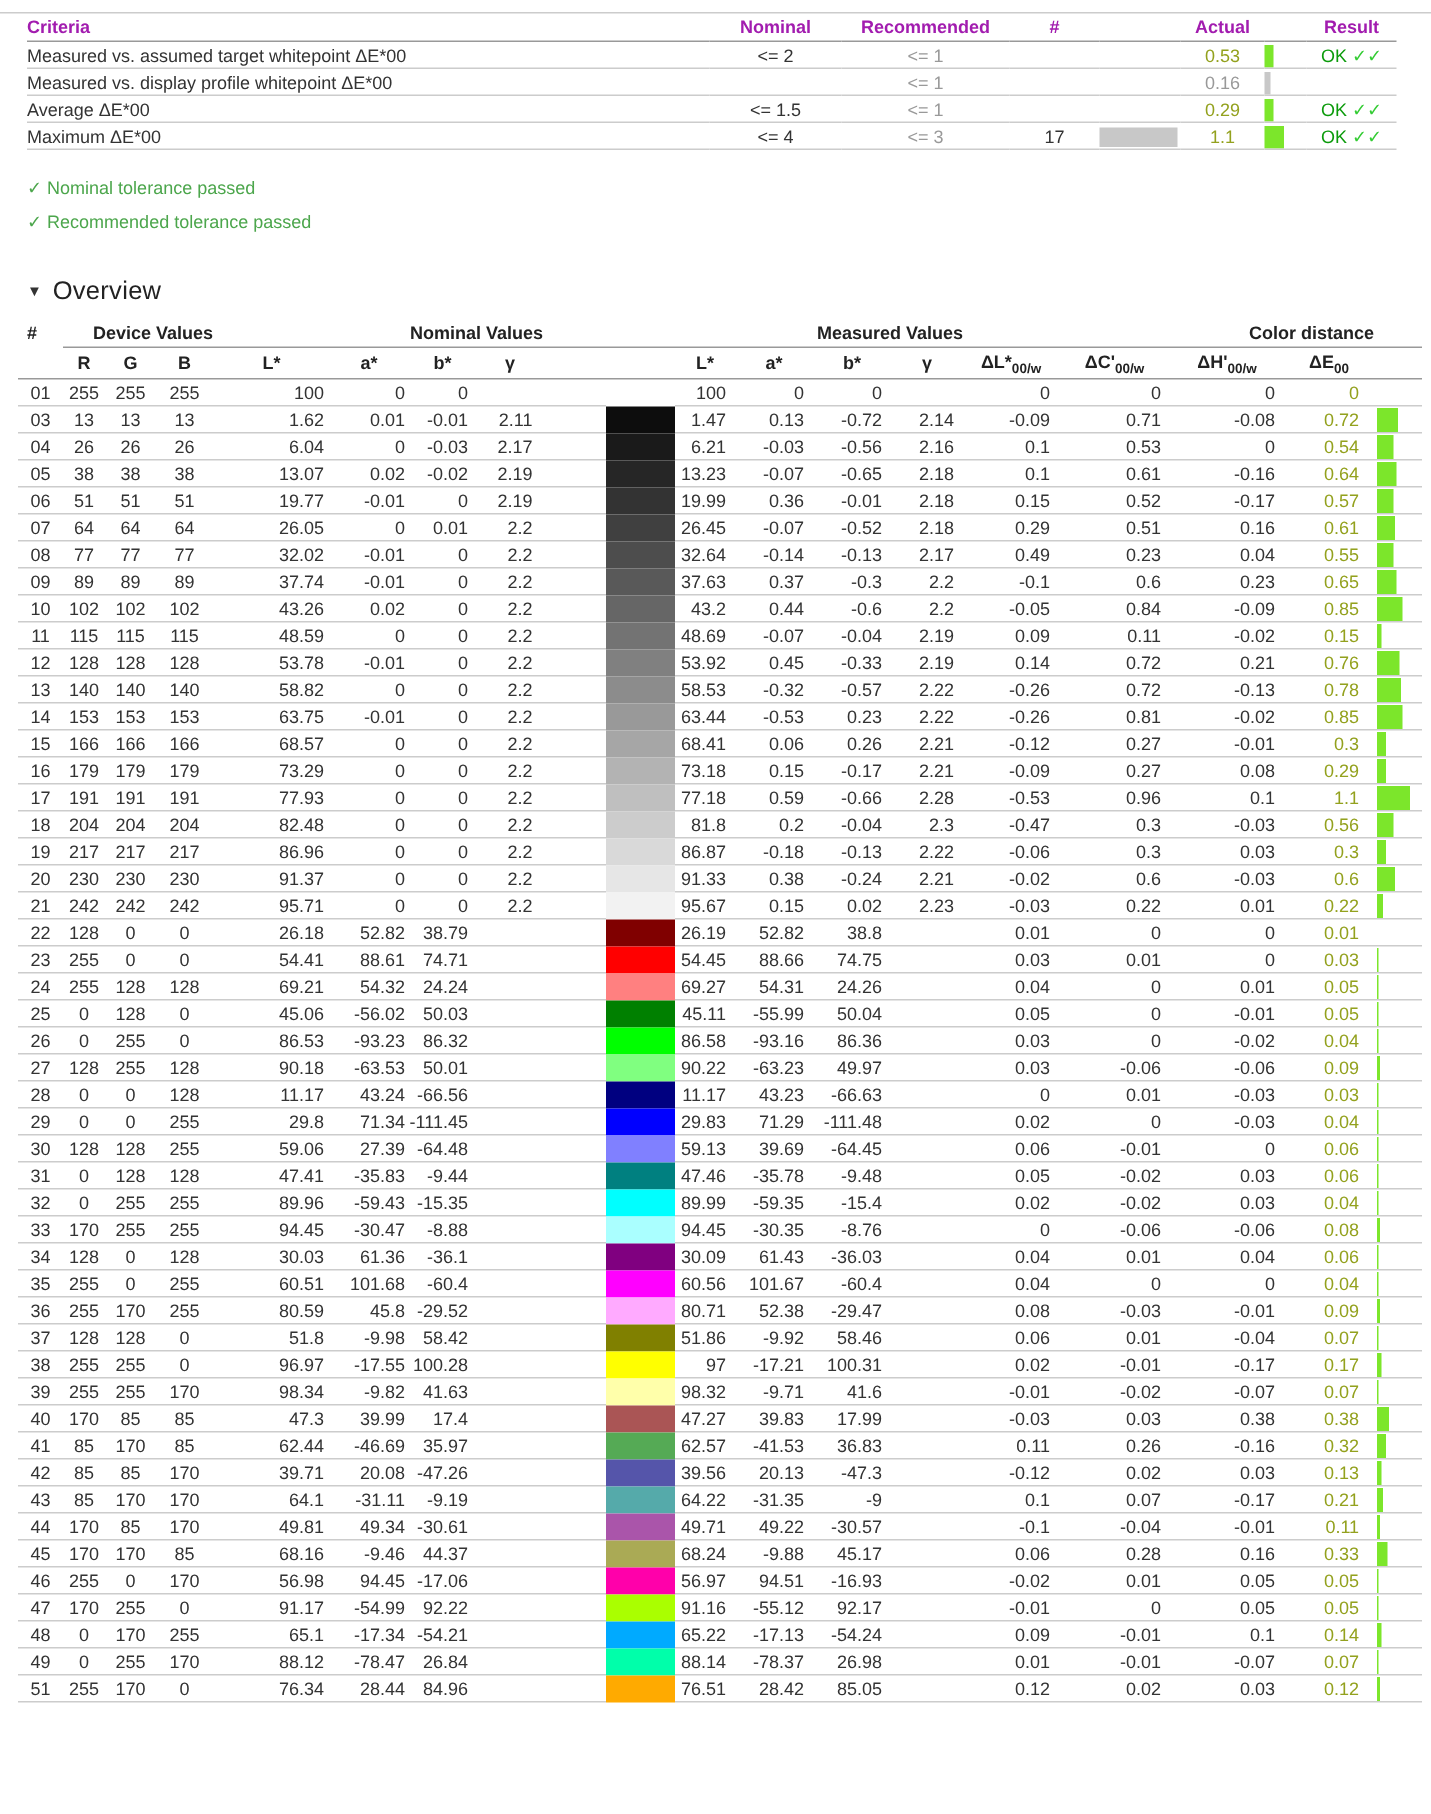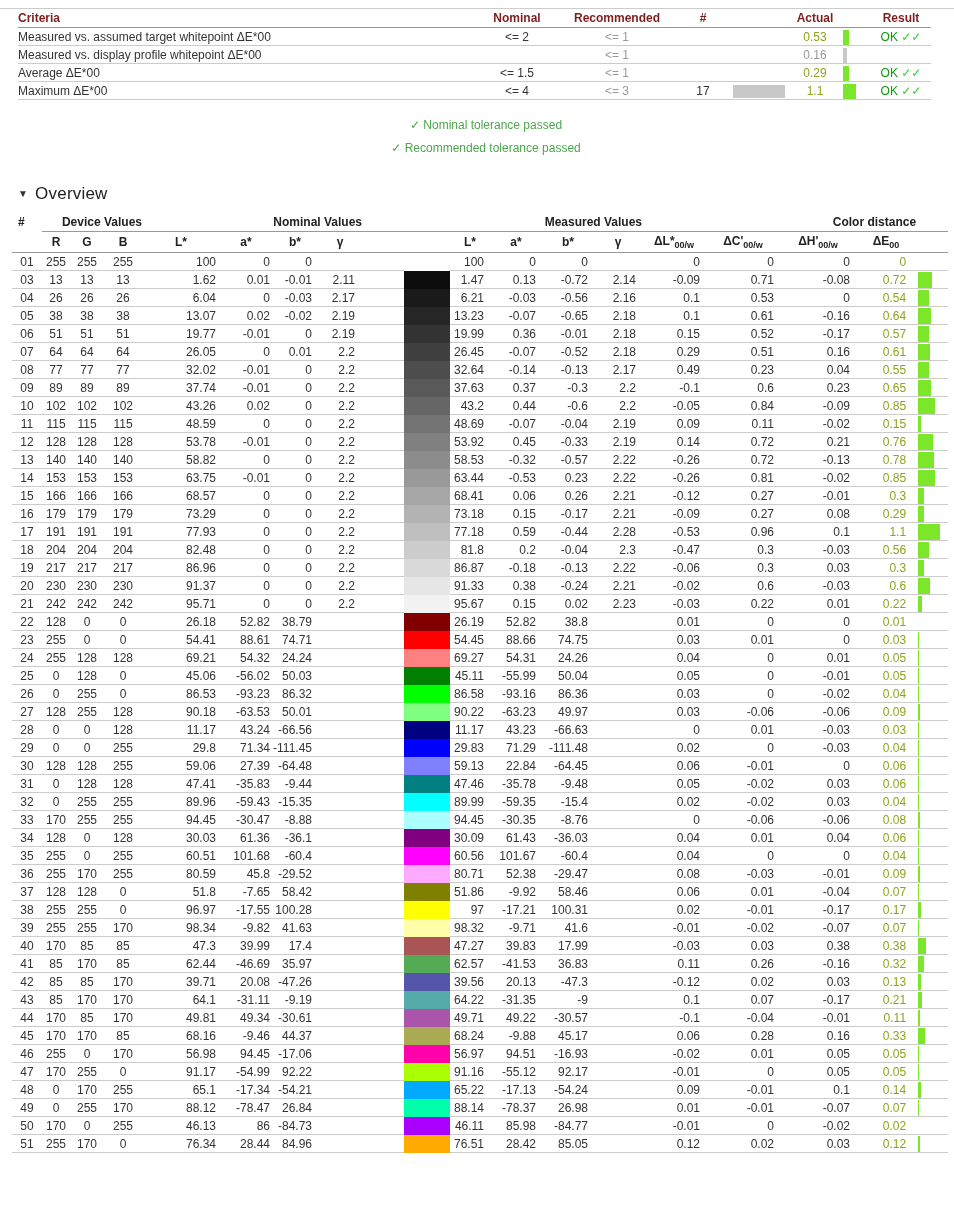--- a/index.html
+++ b/index.html
@@ -5,34 +5,34 @@
   html,body{margin:0;padding:0;background:#fff;}
   body{width:954px;height:1209px;overflow:hidden;font-family:"Liberation Sans",sans-serif;color:#333;}
   .top-rule{height:1px;background:var(--rule-gray,#ccc);margin-top:8px;}
   h2.section-title{margin:14px 0 9px 18px;font-size:17px;font-weight:400;color:#222;letter-spacing:0.2px;}
   h2.section-title .tri{font-size:10px;margin-right:7px;vertical-align:2px;color:#333;}
   h2.ov-title{margin-top:24px;}
 
   
   table.summary{border-collapse:collapse;table-layout:fixed;margin-left:18px;width:913px;}
   table.summary th{font-size:12px;font-weight:bold;text-align:center;height:18px;padding:0;
-      border-bottom:1px solid var(--header-line,#999);color:#7f1d1d;}
+      border-bottom:1px solid var(--header-line,#999);color:#a21caf;}
   table.summary td{font-size:12px;text-align:center;height:17px;padding:0;
       border-bottom:1px solid var(--rule-gray,#ccc);white-space:nowrap;}
   table.summary .left{text-align:left;}
   table.summary td.gray{color:var(--gray-text,#999);}
   table.summary td.val{color:var(--val-green,#93a11e);}
   .hbar{height:13px;background:var(--bar-gray,#c8c8c8);margin-top:2px;}
   .vbar{height:15px;background:var(--bar-green,#7ce62b);margin-top:1px;}
   .vbar.gray-bar{background:var(--bar-gray,#c8c8c8);}
   .ok{color:var(--ok-green,#0c9b0c);}
   .checks{color:var(--check-green,#33cc33);}
 
   
-  .notes{margin:14px 0 0 18px;font-size:12px;line-height:23px;text-align:center;}
+  .notes{margin:14px 0 0 18px;font-size:12px;line-height:23px;}
   .note{color:var(--note-green,#4ca64c);}
   .notecheck{color:var(--note-green,#4ca64c);}
 
   
   table.overview{border-collapse:collapse;table-layout:fixed;margin-left:12px;width:936px;margin-top:2px;}
   table.overview th{font-size:12px;font-weight:bold;padding:0;color:#222;white-space:nowrap;}
   table.overview th.grp{height:18px;text-align:right;}
   table.overview th.gline{border-bottom:1px solid var(--header-line,#999);}
   table.overview th.left{text-align:left;padding-left:6px;}
   table.overview th.sub{height:20px;text-align:center;border-bottom:1px solid var(--header-line,#999);}
@@ -545,21 +545,21 @@
           <td>191</td>
           <td>191</td>
           <td class="r p4">77.93</td>
           <td class="r p2">0</td>
           <td class="r p6">0</td>
           <td class="r p7">2.2</td>
           <td></td>
           <td class="swatch" style="background: rgb(191, 191, 191);"></td>
           <td class="r p6">77.18</td>
           <td class="r p6">0.59</td>
-          <td class="r p6">-0.44</td>
+          <td class="r p6">-0.66</td>
           <td class="r p6">2.28</td>
           <td class="r p6">-0.53</td>
           <td class="r p6">0.96</td>
           <td class="r p6">0.1</td>
           <td class="de r p10">1.1</td>
           <td class="barc">
             <div class="debar" style="width: 22px;"></div>
           </td>
         </tr>
         <tr>
@@ -841,21 +841,21 @@
           <td>128</td>
           <td>128</td>
           <td>255</td>
           <td class="r p4">59.06</td>
           <td class="r p2">27.39</td>
           <td class="r p6">-64.48</td>
           <td class="r p7"></td>
           <td></td>
           <td class="swatch" style="background: rgb(128, 128, 255);"></td>
           <td class="r p6">59.13</td>
-          <td class="r p6">22.84</td>
+          <td class="r p6">39.69</td>
           <td class="r p6">-64.45</td>
           <td class="r p6"></td>
           <td class="r p6">0.06</td>
           <td class="r p6">-0.01</td>
           <td class="r p6">0</td>
           <td class="de r p10">0.06</td>
           <td class="barc">
             <div class="debar" style="width: 1px;"></div>
           </td>
         </tr>
@@ -996,21 +996,21 @@
           <td class="barc">
             <div class="debar" style="width: 2px;"></div>
           </td>
         </tr>
         <tr>
           <td class="num">37</td>
           <td>128</td>
           <td>128</td>
           <td>0</td>
           <td class="r p4">51.8</td>
-          <td class="r p2">-7.65</td>
+          <td class="r p2">-9.98</td>
           <td class="r p6">58.42</td>
           <td class="r p7"></td>
           <td></td>
           <td class="swatch" style="background: rgb(128, 128, 0);"></td>
           <td class="r p6">51.86</td>
           <td class="r p6">-9.92</td>
           <td class="r p6">58.46</td>
           <td class="r p6"></td>
           <td class="r p6">0.06</td>
           <td class="r p6">0.01</td>
@@ -1290,41 +1290,20 @@
           <td class="r p6"></td>
           <td class="r p6">0.01</td>
           <td class="r p6">-0.01</td>
           <td class="r p6">-0.07</td>
           <td class="de r p10">0.07</td>
           <td class="barc">
             <div class="debar" style="width: 1px;"></div>
           </td>
         </tr>
         <tr>
-          <td class="num">50</td>
-          <td>170</td>
-          <td>0</td>
-          <td>255</td>
-          <td class="r p4">46.13</td>
-          <td class="r p2">86</td>
-          <td class="r p6">-84.73</td>
-          <td class="r p7"></td>
-          <td></td>
-          <td class="swatch" style="background: rgb(170, 0, 255);"></td>
-          <td class="r p6">46.11</td>
-          <td class="r p6">85.98</td>
-          <td class="r p6">-84.77</td>
-          <td class="r p6"></td>
-          <td class="r p6">-0.01</td>
-          <td class="r p6">0</td>
-          <td class="r p6">-0.02</td>
-          <td class="de r p10">0.02</td>
-          <td class="barc"></td>
-        </tr>
-        <tr>
           <td class="num">51</td>
           <td>255</td>
           <td>170</td>
           <td>0</td>
           <td class="r p4">76.34</td>
           <td class="r p2">28.44</td>
           <td class="r p6">84.96</td>
           <td class="r p7"></td>
           <td></td>
           <td class="swatch" style="background: rgb(255, 170, 0);"></td>

